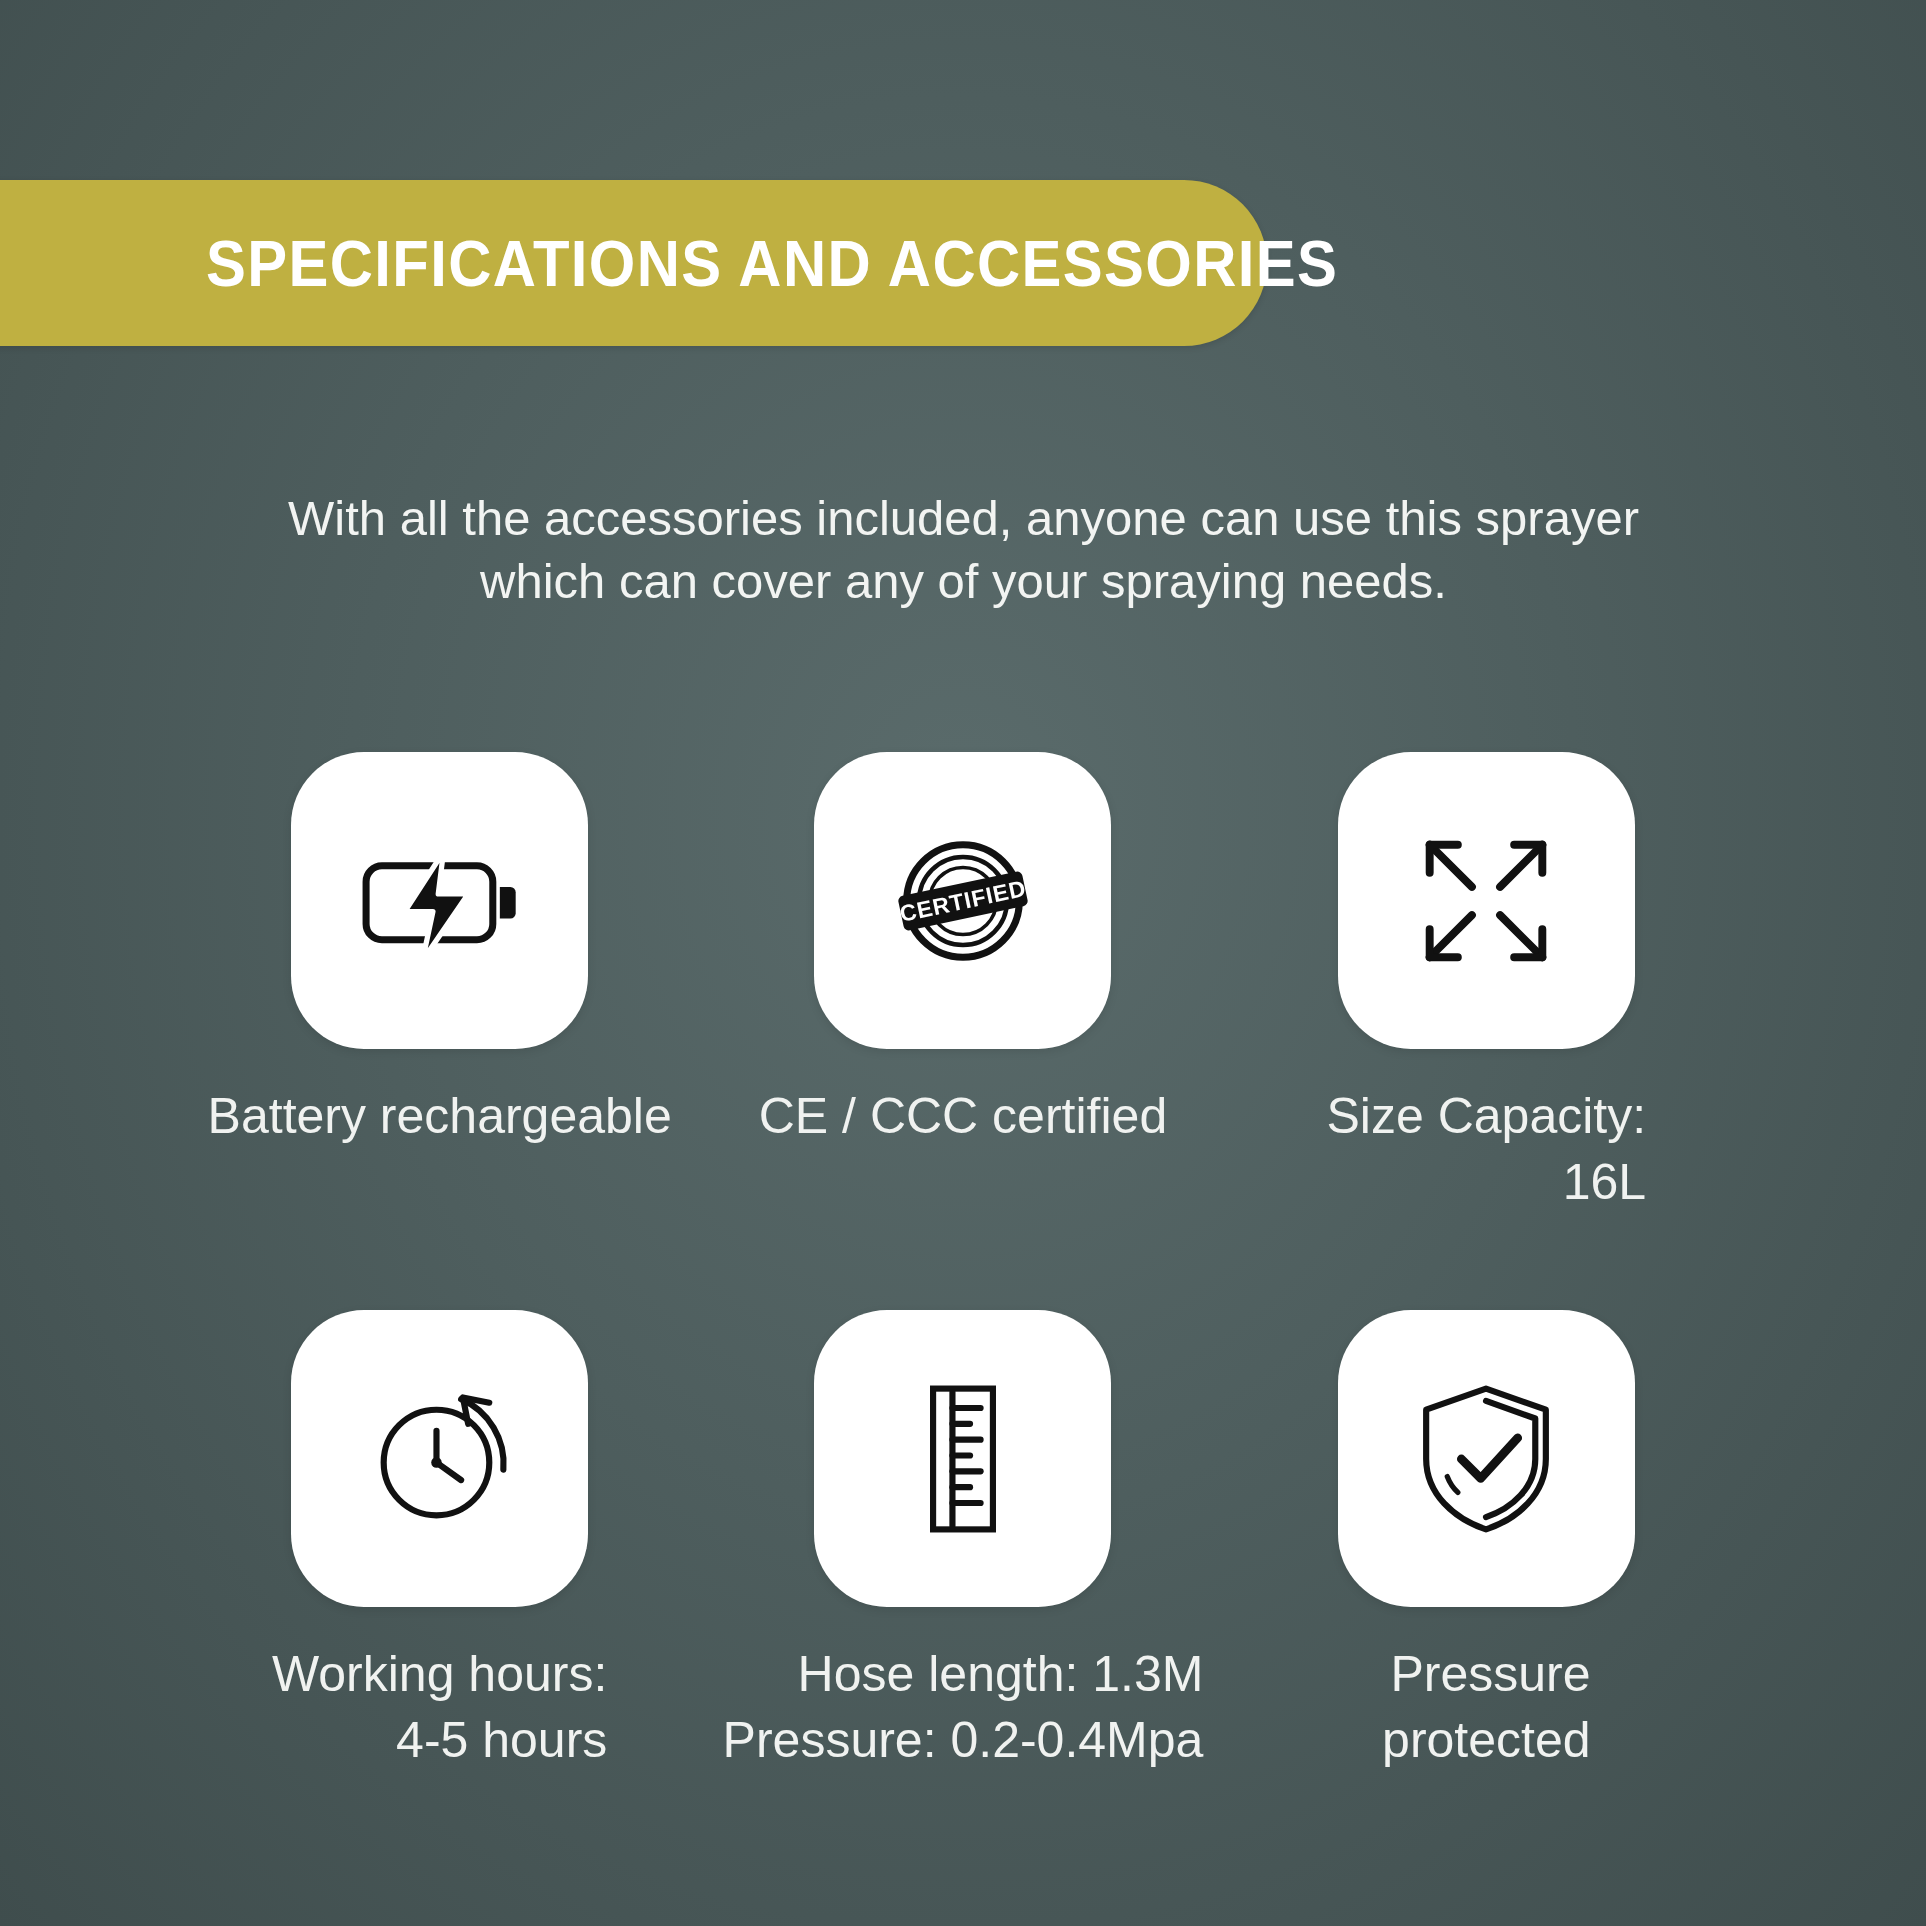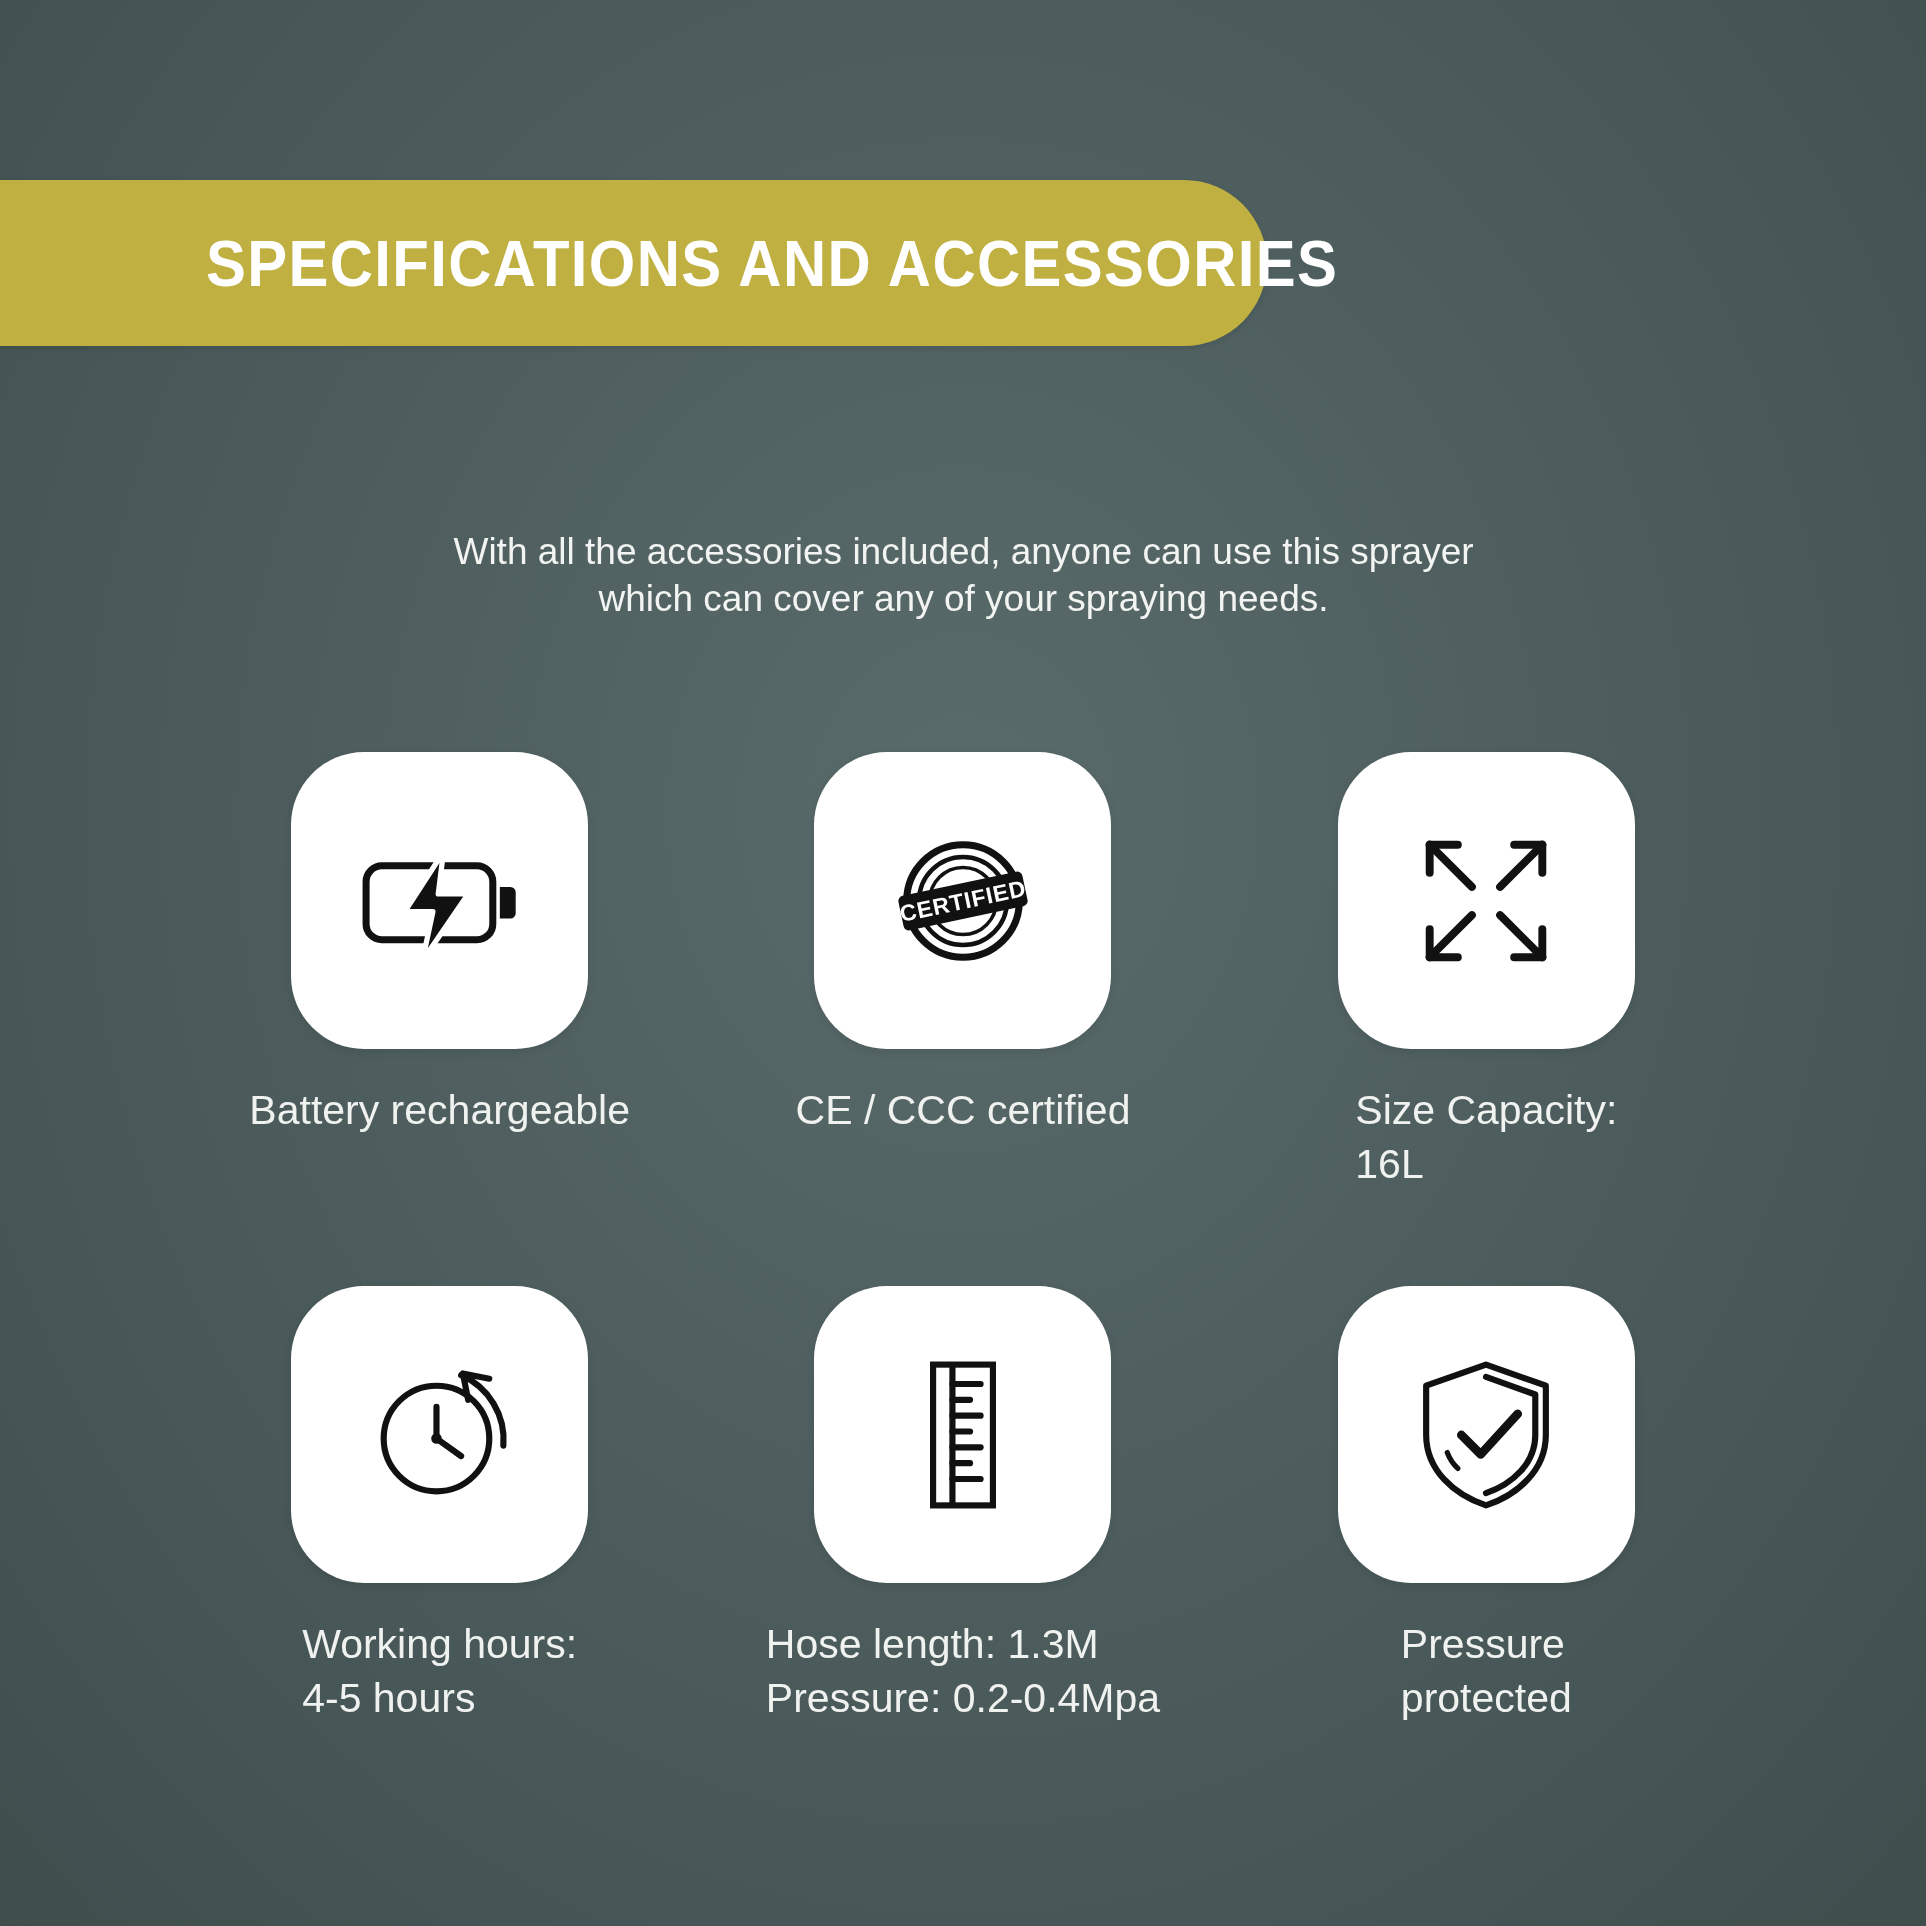--- a/index.html
+++ b/index.html
@@ -42,26 +42,25 @@
   }
 
   
   .intro {
     position: absolute;
     top: 487px;
     left: 0;
     width: 1927px;
     text-align: center;
     color: #f2f4f2;
-    font-size: 37px;
+    font-size: 49px;
     line-height: 1.28;
     font-weight: 300;
     padding: 0 168px;
     box-sizing: border-box;
-    margin-top: 41px;
   }
   .intro span { display: block; }
 
   
   .grid {
     position: absolute;
     top: 752px;
     left: 178px;
     width: 1570px;
     display: grid;
@@ -84,23 +83,23 @@
     justify-content: center;
     box-shadow: 0 3px 10px rgba(0,0,0,0.10);
   }
   .icon-tile svg {
     width: 176px;
     height: 176px;
     display: block;
   }
   .cap {
     margin-top: 34px;
-    text-align: left;
+    text-align: right;
     color: #f0f2f0;
-    font-size: 41px;
+    font-size: 50px;
     line-height: 1.32;
     font-weight: 300;
   }
   .cap span { display: block; }
 </style>
 </head>
 <body>
 
 <div class="banner">
   <div class="banner-title">SPECIFICATIONS AND ACCESSORIES</div>

